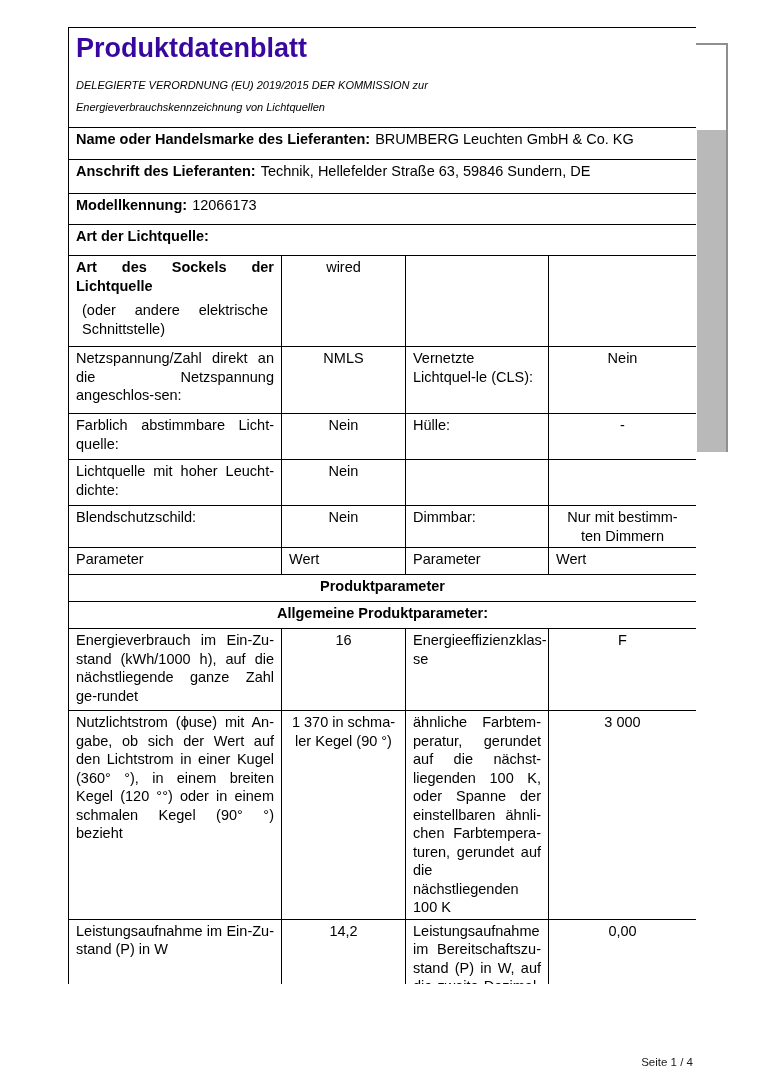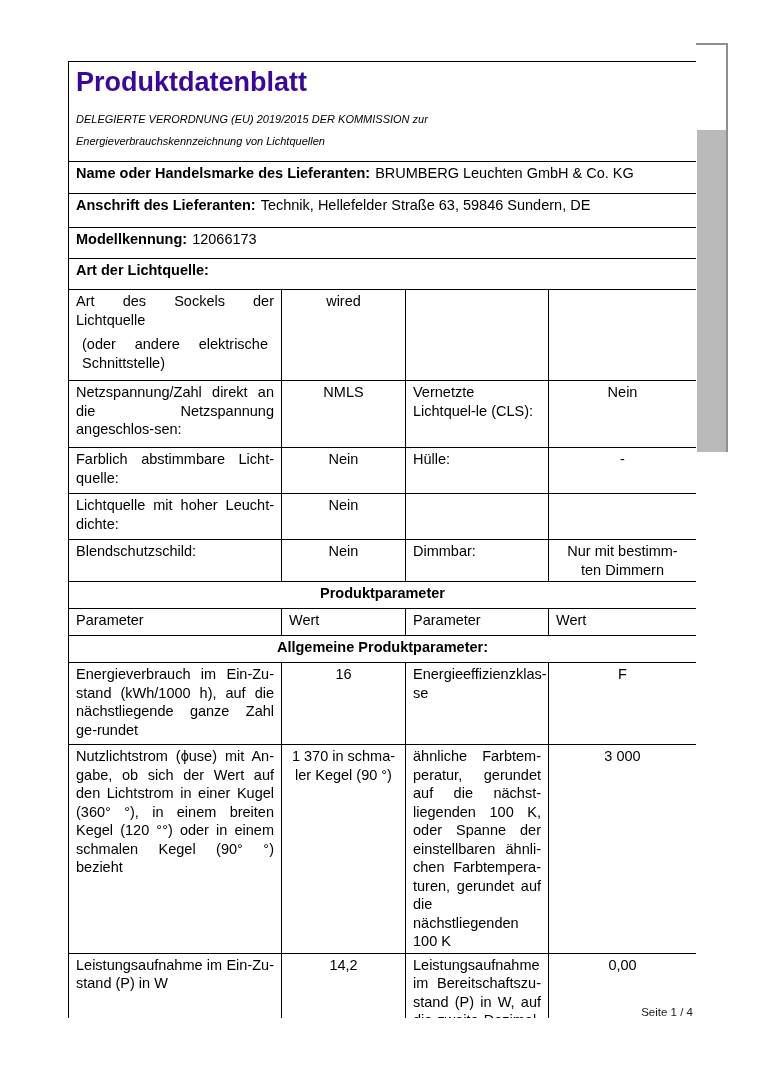--- a/index.html
+++ b/index.html
@@ -4,21 +4,21 @@
 <style>
   html,body{margin:0;padding:0;}
   body{
     width:764px;height:1080px;position:relative;overflow:hidden;
     background:#ffffff;
     font-family:"Liberation Sans",sans-serif;
     color:#000;
     -webkit-font-smoothing:antialiased;
   }
   .doc-clip{
-    position:absolute;left:68px;top:61px;width:628px;height:957px;
+    position:absolute;left:68px;top:27px;width:628px;height:957px;
     overflow:hidden;
   }
   table.sheet{
     border-collapse:collapse;table-layout:fixed;
     width:628px;
   }
   table.sheet td{
     border:1.5px solid #000;
     padding:2px 7px 2px 7px;
     vertical-align:top;
@@ -41,40 +41,40 @@
   .val{margin-left:5px;}
 
   
   td.c1,td.c3{text-align:justify;}
   td.c2,td.c4{text-align:center;white-space:pre-line;}
   td.sec{
     text-align:center;font-weight:bold;vertical-align:middle;
     white-space:normal;
   }
   td.colhead{vertical-align:middle;}
-  .p1{margin:0 0 6px 0;}
+  .p1{margin:0 0 6px 0;font-weight:bold;}
   .p2{margin:6px;}
 
   
   tr.h95 td{height:95px}
   tr.h27 td{height:27px}
   tr.h29 td{height:29px}
   tr.h26 td{height:26px}
   tr.h42 td{height:42px}
   tr.h62 td{height:62px}
   tr.h41 td{height:41px}
   tr.h37 td{height:37px}
   tr.h22 td{height:22px}
   tr.h77 td{height:77px}
   tr.h187 td{height:187px}
   tr.h99 td{height:99px}
 
   
   .page-footer{
-    position:absolute;top:1005px;right:71px;
+    position:absolute;top:1055px;right:71px;
     font-size:11.5px;line-height:14px;color:#1a1a1a;text-align:center;
   }
 
   
   .scroll-track{
     position:absolute;left:696px;top:43px;width:30px;height:407px;
     border-top:2px solid #8f8f8f;border-right:2px solid #8f8f8f;
     background:transparent;
   }
   .scroll-thumb{
@@ -153,27 +153,27 @@
     </tr>
     <tr class="h37">
       <td class="c1">Blendschutzschild:</td>
       <td class="c2">Nein</td>
       <td class="c3">Dimmbar:</td>
       <td class="c4">Nur mit bestimm-
 ten Dimmern</td>
     </tr>
 
     <tr class="h22">
-      <td colspan="4" class="sec">Produktparameter</td>
-    </tr>
-    <tr class="h22">
       <td class="colhead">Parameter</td>
       <td class="colhead">Wert</td>
       <td class="colhead">Parameter</td>
       <td class="colhead">Wert</td>
+    </tr>
+    <tr class="h22">
+      <td colspan="4" class="sec">Produktparameter</td>
     </tr>
     <tr class="h22">
       <td colspan="4" class="sec">Allgemeine Produktparameter:</td>
     </tr>
 
     <tr class="h77">
       <td class="c1">Energieverbrauch im Ein-Zu-stand (kWh/1000 h), auf die nächstliegende ganze Zahl ge-rundet</td>
       <td class="c2">16</td>
       <td class="c3">Energieeffizienzklas-se</td>
       <td class="c4">F</td>

